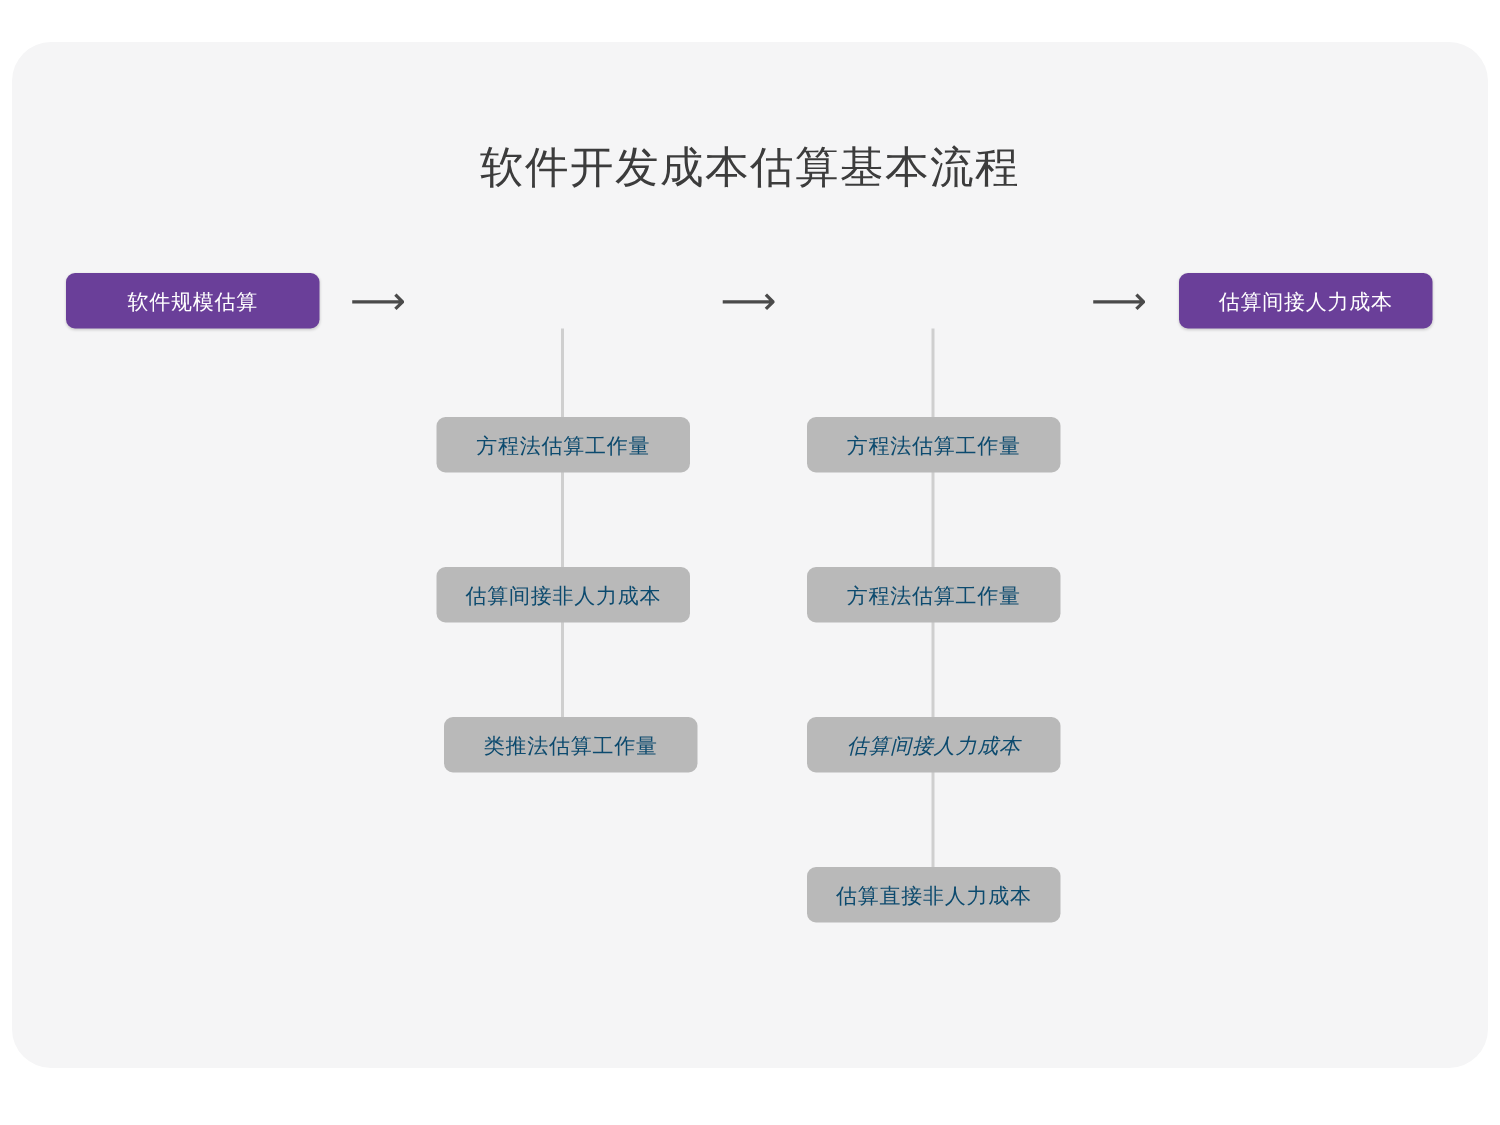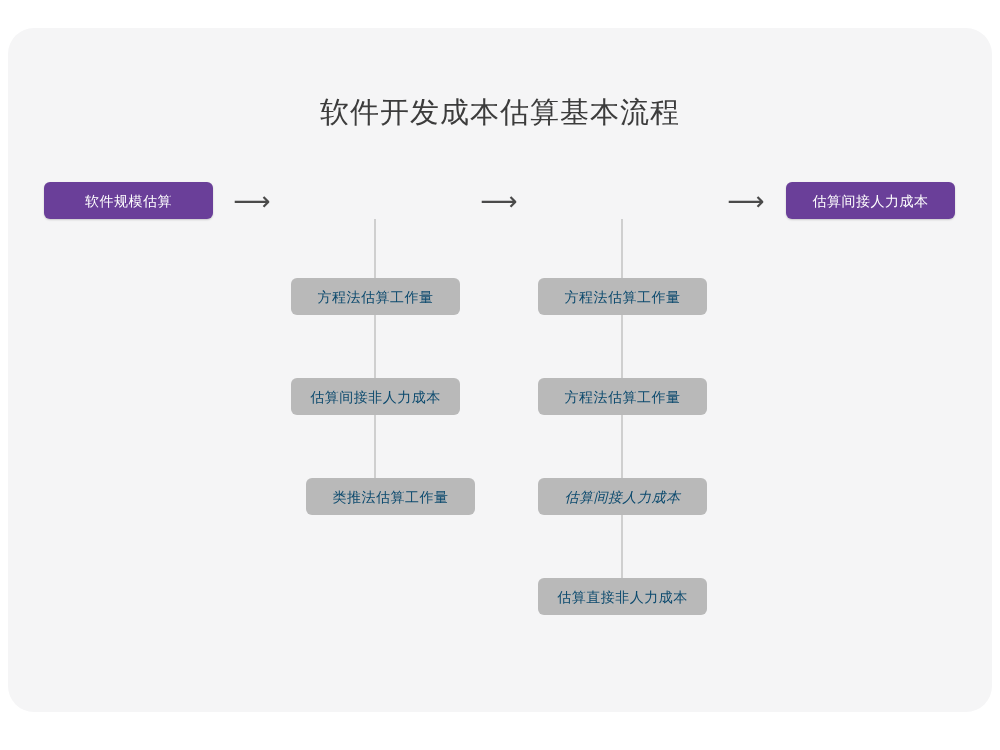--- a/index.html
+++ b/index.html
@@ -113,21 +113,21 @@
 
 
   <div class="arrow" style="left:718px;">⟶</div>
 
   <div class="node primary" style="left:786px; top:182px;">估算间接人力成本</div>
 
   <div class="node secondary" style="left:291px; top:278px;">方程法估算工作量</div>
 
   <div class="node secondary" style="left:291px; top:378px;">估算间接非人力成本</div>
 
-  <div class="node secondary" style="left:306px; top:478px;">类推法估算工作量</div>
+  <div class="node secondary" style="left:296px; top:478px;">类推法估算工作量</div>
 
   <div class="node secondary" style="left:538px; top:278px;">方程法估算工作量</div>
 
   <div class="node secondary" style="left:538px; top:378px;">方程法估算工作量</div>
 
   <div class="node secondary" style="left:538px; top:478px;font-style:italic;">估算间接人力成本</div>
 
   <div class="node secondary" style="left:538px; top:578px;">估算直接非人力成本</div>
 
 </div>

